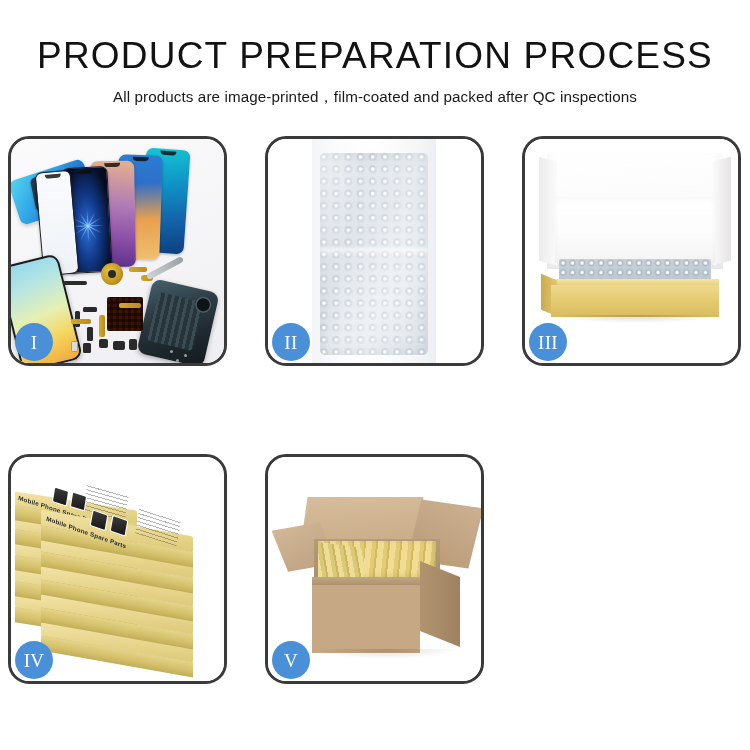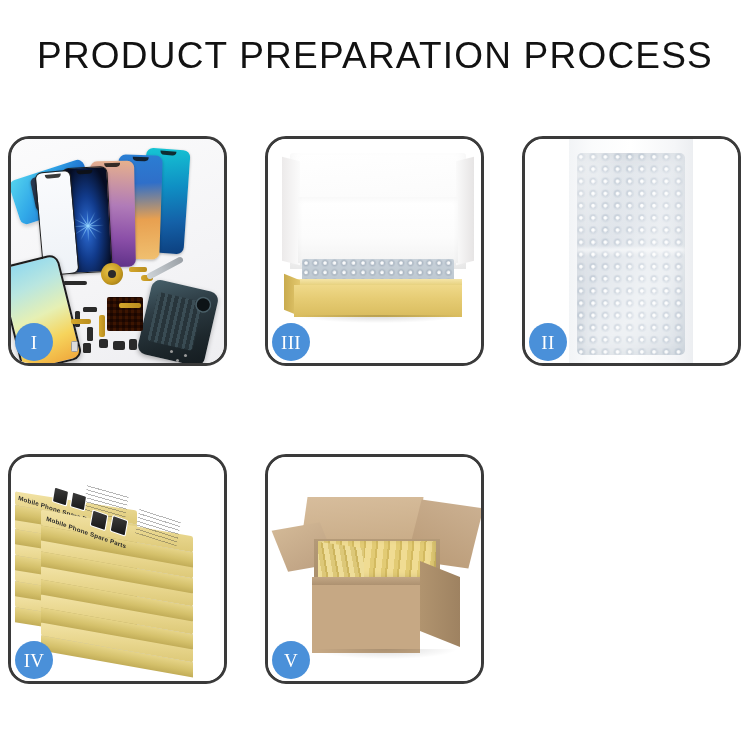--- a/index.html
+++ b/index.html
@@ -328,20 +328,21 @@
   .c6-shadow { position:absolute; left:34px; top:158px; width:140px; height:10px;
                background:radial-gradient(ellipse at 50% 0%, rgba(0,0,0,.13), rgba(0,0,0,0) 72%); }
 </style>
 </head>
 <body>
 
 <div class="page">
 
   <div class="header">
     <div class="title">PRODUCT PREPARATION PROCESS</div>
+    <div class="subtitle">All products are image-printed，film-coated and packed after QC inspections</div>
   </div>
 
   <div class="grid">
 
     <div class="panel">
       <div class="panel-photo p1">
 
         <div class="protector">
           <div class="pl"></div>
             <div class="pl2"></div>
@@ -407,39 +408,39 @@
           <span class="screw" style="right:2px;bottom:8px;"></span>
           <span class="screw" style="right:10px;bottom:3px;"></span>
           <span class="screw" style="right:16px;bottom:12px;"></span>
         </div>
 
       </div>
       <div class="badge">I</div>
     </div>
 
     <div class="panel">
+      <div class="panel-photo p2">
+        <div class="bwbg"></div>
+        <div class="bw"></div>
+        <div class="bw-sheen"></div>
+      </div>
+      <div class="badge">II</div>
+    </div>
+
+    <div class="panel">
       <div class="panel-photo p3">
         <div class="b3-lid"></div>
         <div class="b3-foam"></div>
         <div class="b3-bubbles"></div>
         <div class="b3-rim"></div>
         <div class="b3-left"></div>
         <div class="b3-front"></div>
         <div class="b3-shadow"></div>
       </div>
       <div class="badge">III</div>
-    </div>
-
-    <div class="panel">
-      <div class="panel-photo p2">
-        <div class="bwbg"></div>
-        <div class="bw"></div>
-        <div class="bw-sheen"></div>
-      </div>
-      <div class="badge">II</div>
     </div>
 
     <div class="panel">
       <div class="panel-photo p4">
         <div class="stackwrap">
 
           <div class="bx" style="left:4px;  top:148px; width:122px; height:12px; transform:skewY(9deg);">
               <span class="top"></span>
               <span class="edge"></span>
               <span class="side"></span>

